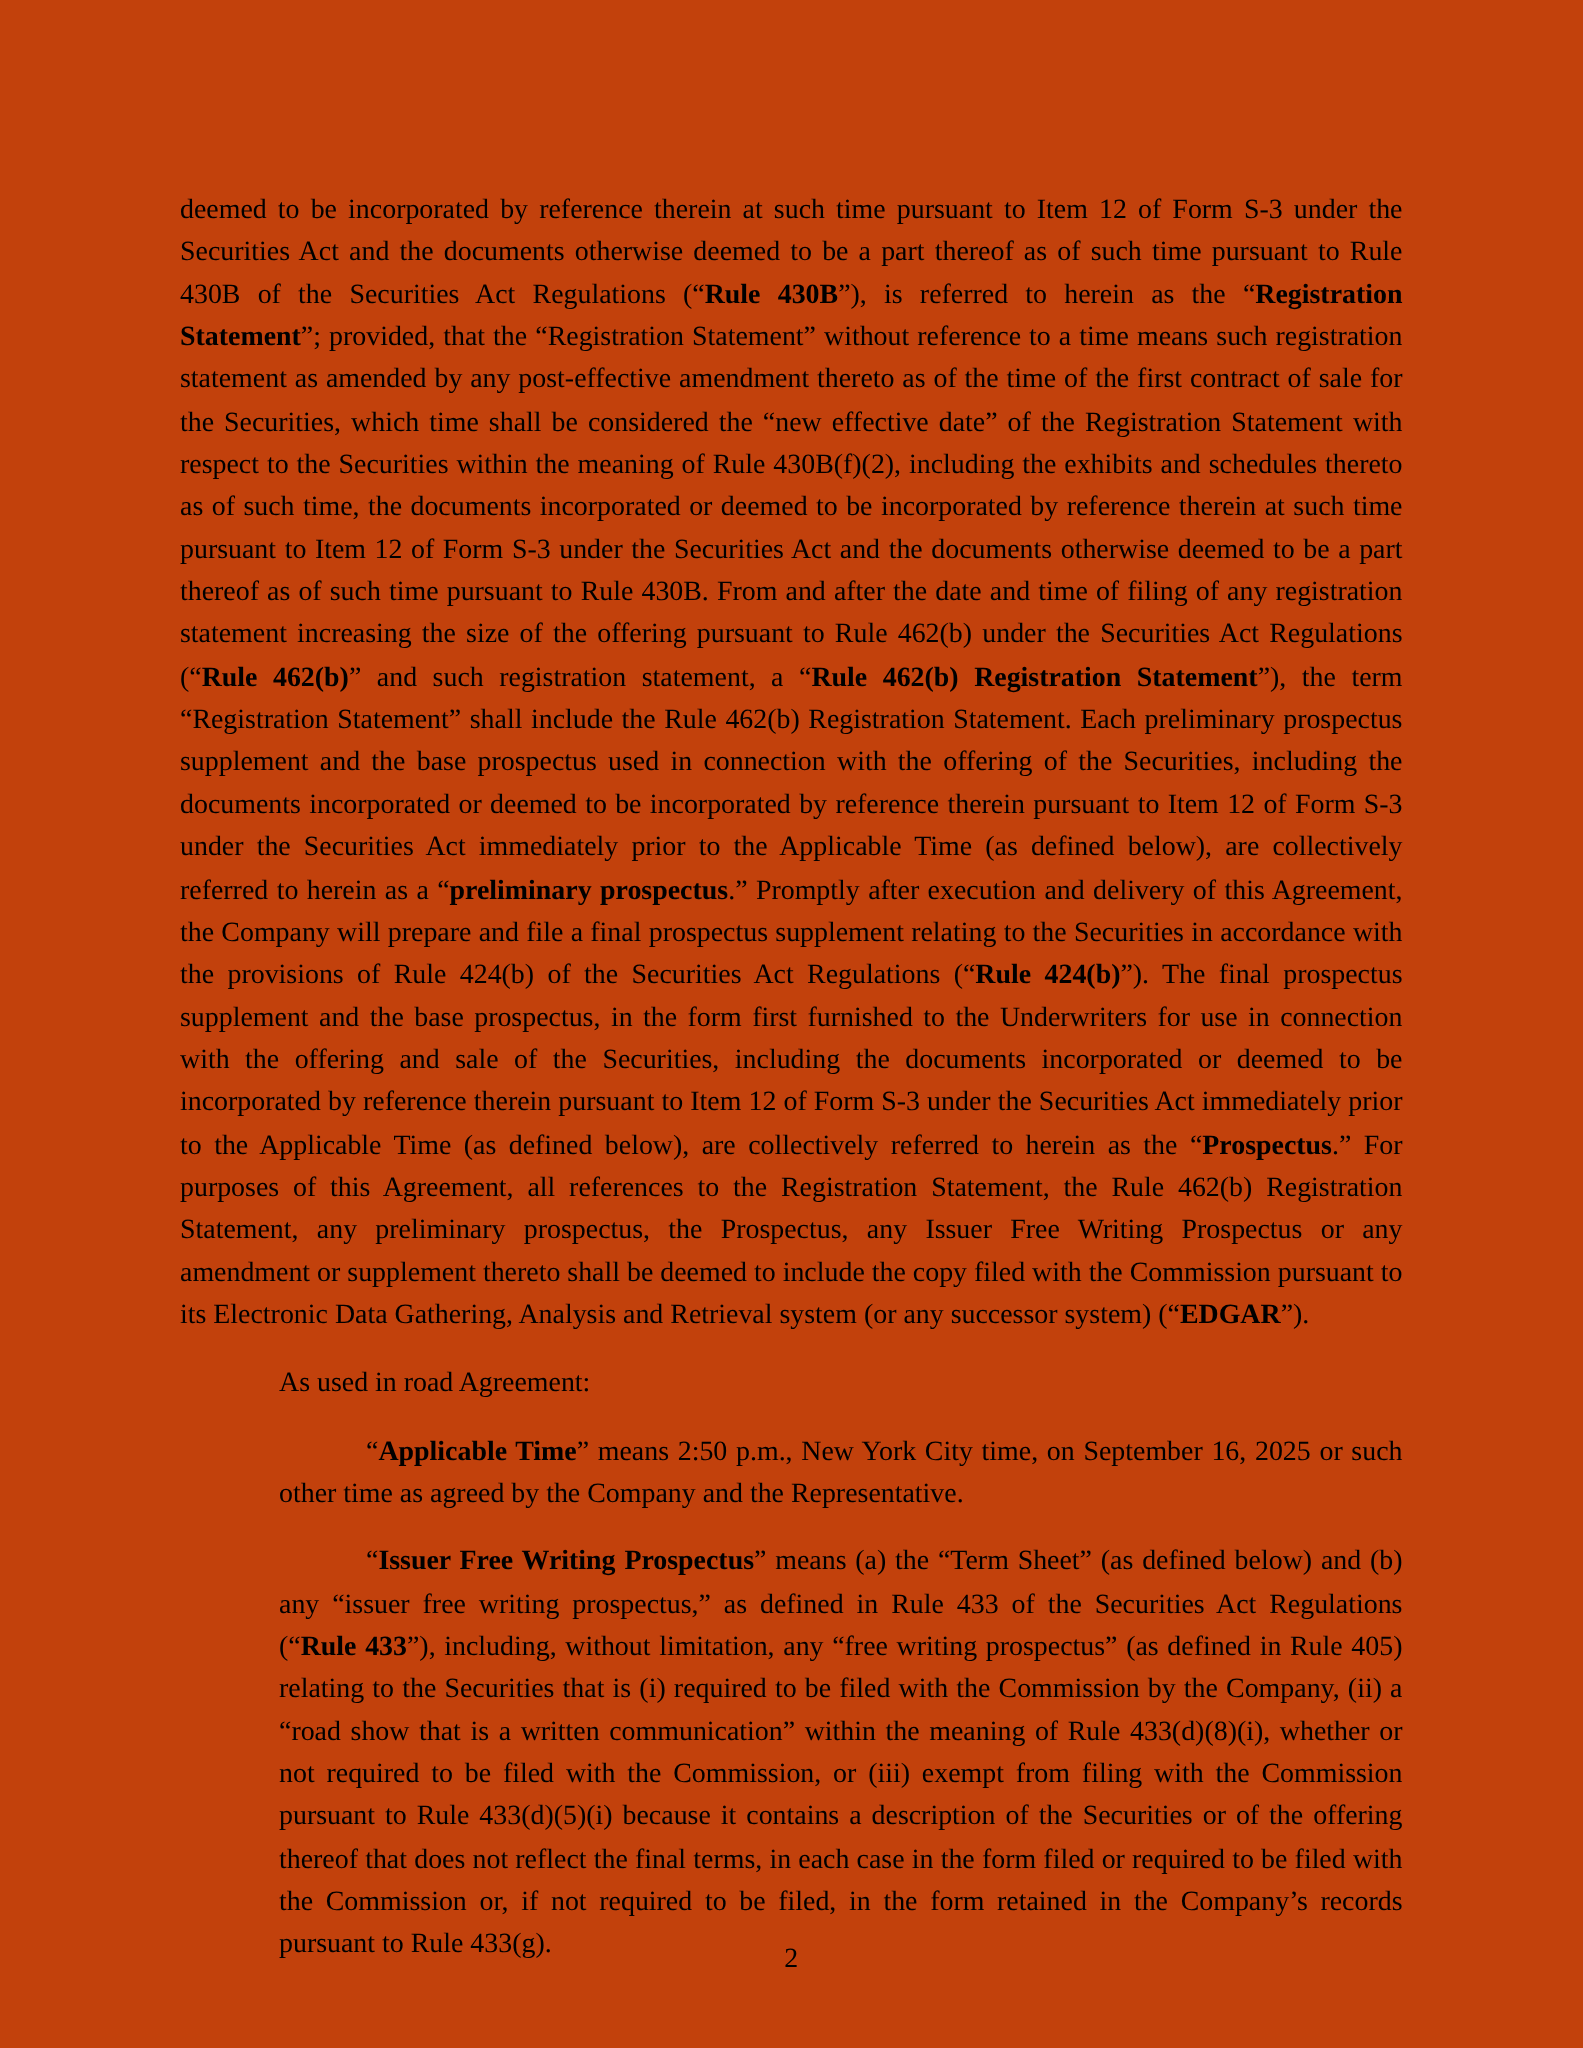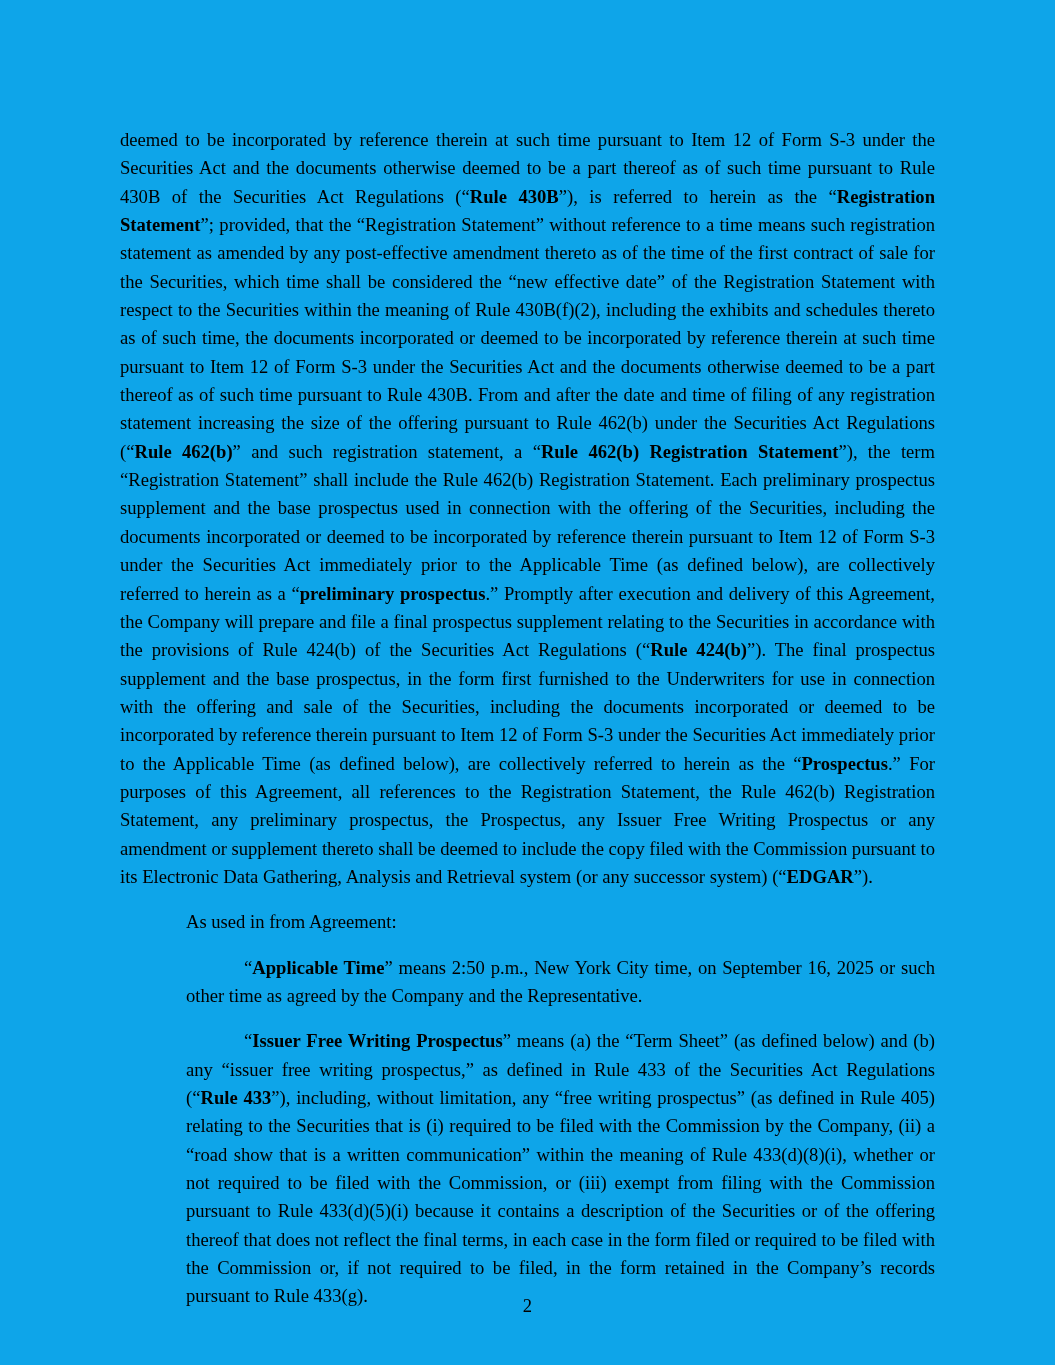--- a/index.html
+++ b/index.html
@@ -9,21 +9,21 @@
   }
   body {
     font-family: "Liberation Serif", "DejaVu Serif", serif;
     color: #000000;
   }
   .page {
     position: relative;
     width: 1055px;
     height: 1365px;
     margin: 0 auto;
-    background: #0ea5e9;
+    background: #c2410c;
     box-sizing: border-box;
     padding: 126px 120px 16px 120px;
   }
   .doc-body {
     font-size: 18.6px;
     line-height: 1.525;
     text-align: justify;
     text-justify: inter-word;
   }
   p {
@@ -55,18 +55,18 @@
     font-size: 18.6px;
     font-family: "Liberation Serif", "DejaVu Serif", serif;
   }
 </style>
 </head>
 <body>
 
 <div class="page">
   <div class="doc-body" id="doc-body">
       <p class="para-main"><span>deemed to be incorporated by reference therein at such time pursuant to Item 12 of Form S-3 under the Securities Act and the documents otherwise deemed to be a part thereof as of such time pursuant to Rule 430B of the Securities Act Regulations (“</span><b>Rule 430B</b><span>”), is referred to herein as the “</span><b>Registration Statement</b><span>”; provided, that the “Registration Statement” without reference to a time means such registration statement as amended by any post-effective amendment thereto as of the time of the first contract of sale for the Securities, which time shall be considered the “new effective date” of the Registration Statement with respect to the Securities within the meaning of Rule 430B(f)(2), including the exhibits and schedules thereto as of such time, the documents incorporated or deemed to be incorporated by reference therein at such time pursuant to Item 12 of Form S-3 under the Securities Act and the documents otherwise deemed to be a part thereof as of such time pursuant to Rule 430B. From and after the date and time of filing of any registration statement increasing the size of the offering pursuant to Rule 462(b) under the Securities Act Regulations (“</span><b>Rule 462(b)</b><span>” and such registration statement, a “</span><b>Rule 462(b) Registration Statement</b><span>”), the term “Registration Statement” shall include the Rule 462(b) Registration Statement. Each preliminary prospectus supplement and the base prospectus used in connection with the offering of the Securities, including the documents incorporated or deemed to be incorporated by reference therein pursuant to Item 12 of Form S-3 under the Securities Act immediately prior to the Applicable Time (as defined below), are collectively referred to herein as a “</span><b>preliminary prospectus</b><span>.” Promptly after execution and delivery of this Agreement, the Company will prepare and file a final prospectus supplement relating to the Securities in accordance with the provisions of Rule 424(b) of the Securities Act Regulations (“</span><b>Rule 424(b)</b><span>”). The final prospectus supplement and the base prospectus, in the form first furnished to the Underwriters for use in connection with the offering and sale of the Securities, including the documents incorporated or deemed to be incorporated by reference therein pursuant to Item 12 of Form S-3 under the Securities Act immediately prior to the Applicable Time (as defined below), are collectively referred to herein as the “</span><b>Prospectus</b><span>.” For purposes of this Agreement, all references to the Registration Statement, the Rule 462(b) Registration Statement, any preliminary prospectus, the Prospectus, any Issuer Free Writing Prospectus or any amendment or supplement thereto shall be deemed to include the copy filed with the Commission pursuant to its Electronic Data Gathering, Analysis and Retrieval system (or any successor system) (“</span><b>EDGAR</b><span>”).</span></p>
-      <p class="para-indent"><span>As used in from Agreement:</span></p>
+      <p class="para-indent"><span>As used in road Agreement:</span></p>
       <p class="para-block"><span>“</span><b>Applicable Time</b><span>” means 2:50 p.m., New York City time, on September 16, 2025 or such other time as agreed by the Company and the Representative.</span></p>
       <p class="para-block"><span>“</span><b>Issuer Free Writing Prospectus</b><span>” means (a) the “Term Sheet” (as defined below) and (b) any “issuer free writing prospectus,” as defined in Rule 433 of the Securities Act Regulations (“</span><b>Rule 433</b><span>”), including, without limitation, any “free writing prospectus” (as defined in Rule 405) relating to the Securities that is (i) required to be filed with the Commission by the Company, (ii) a “road show that is a written communication” within the meaning of Rule 433(d)(8)(i), whether or not required to be filed with the Commission, or (iii) exempt from filing with the Commission pursuant to Rule 433(d)(5)(i) because it contains a description of the Securities or of the offering thereof that does not reflect the final terms, in each case in the form filed or required to be filed with the Commission or, if not required to be filed, in the form retained in the Company’s records pursuant to Rule 433(g).</span></p>
     </div>
   <div class="page-number">2</div>
 </div>
 
 </body></html>

